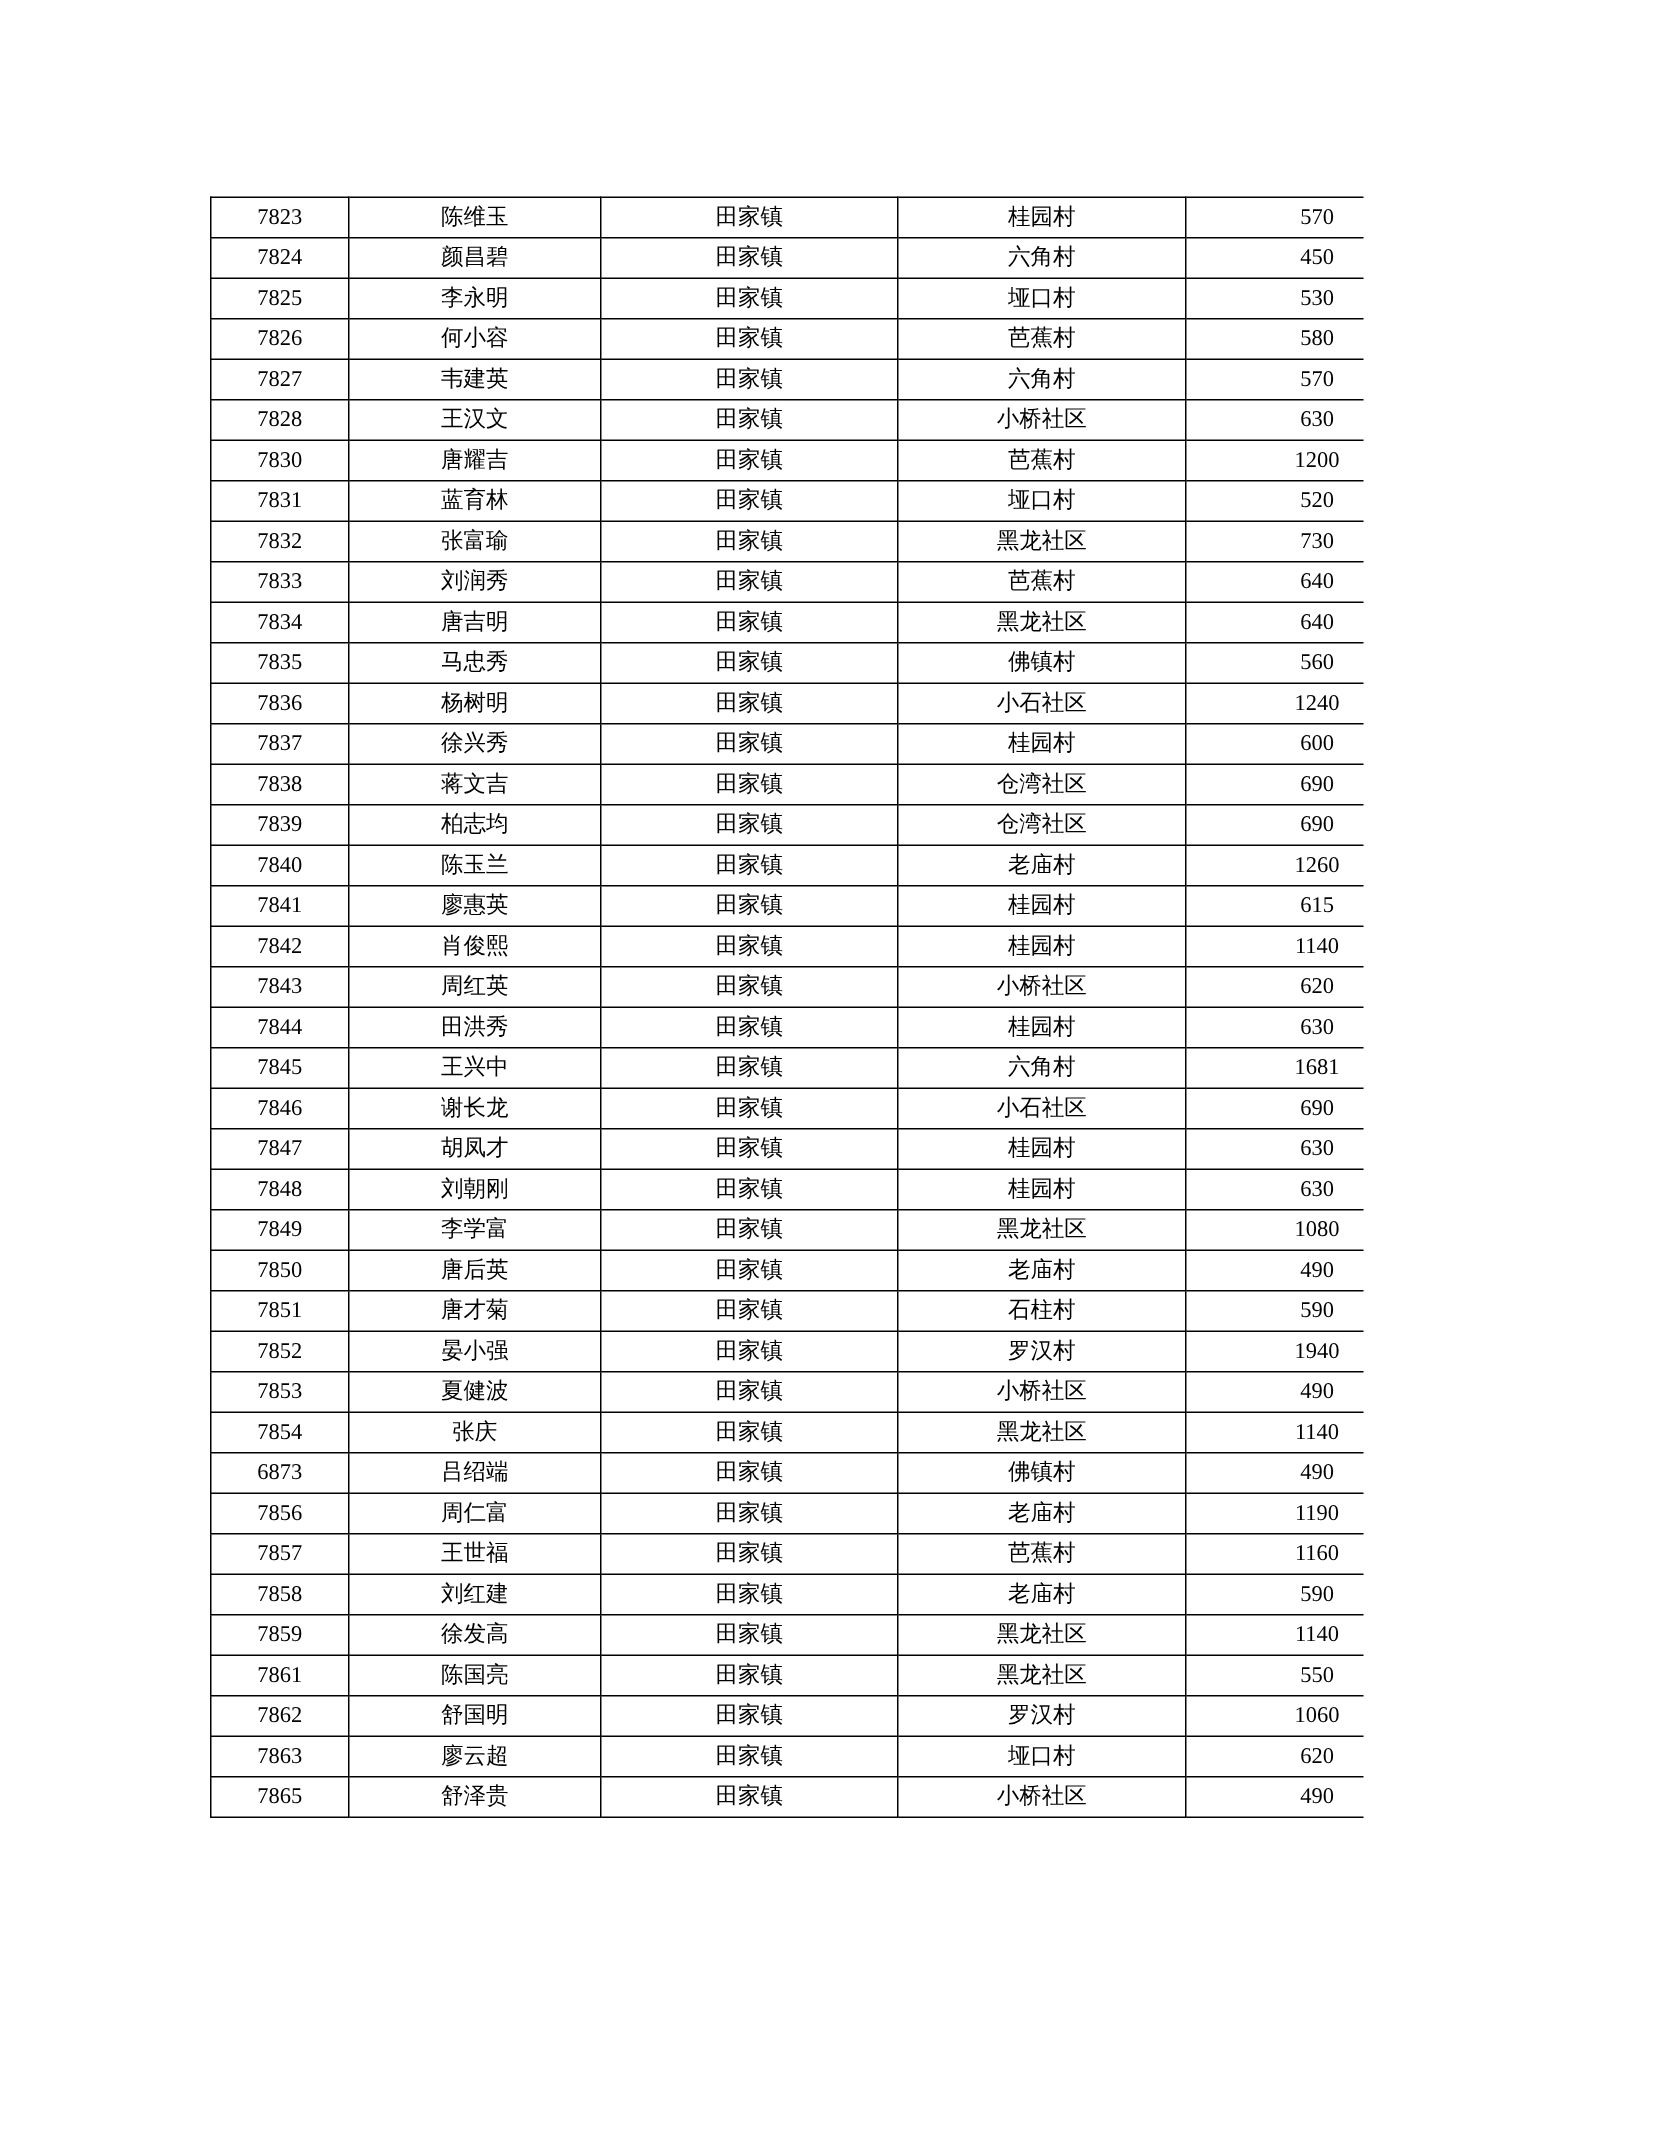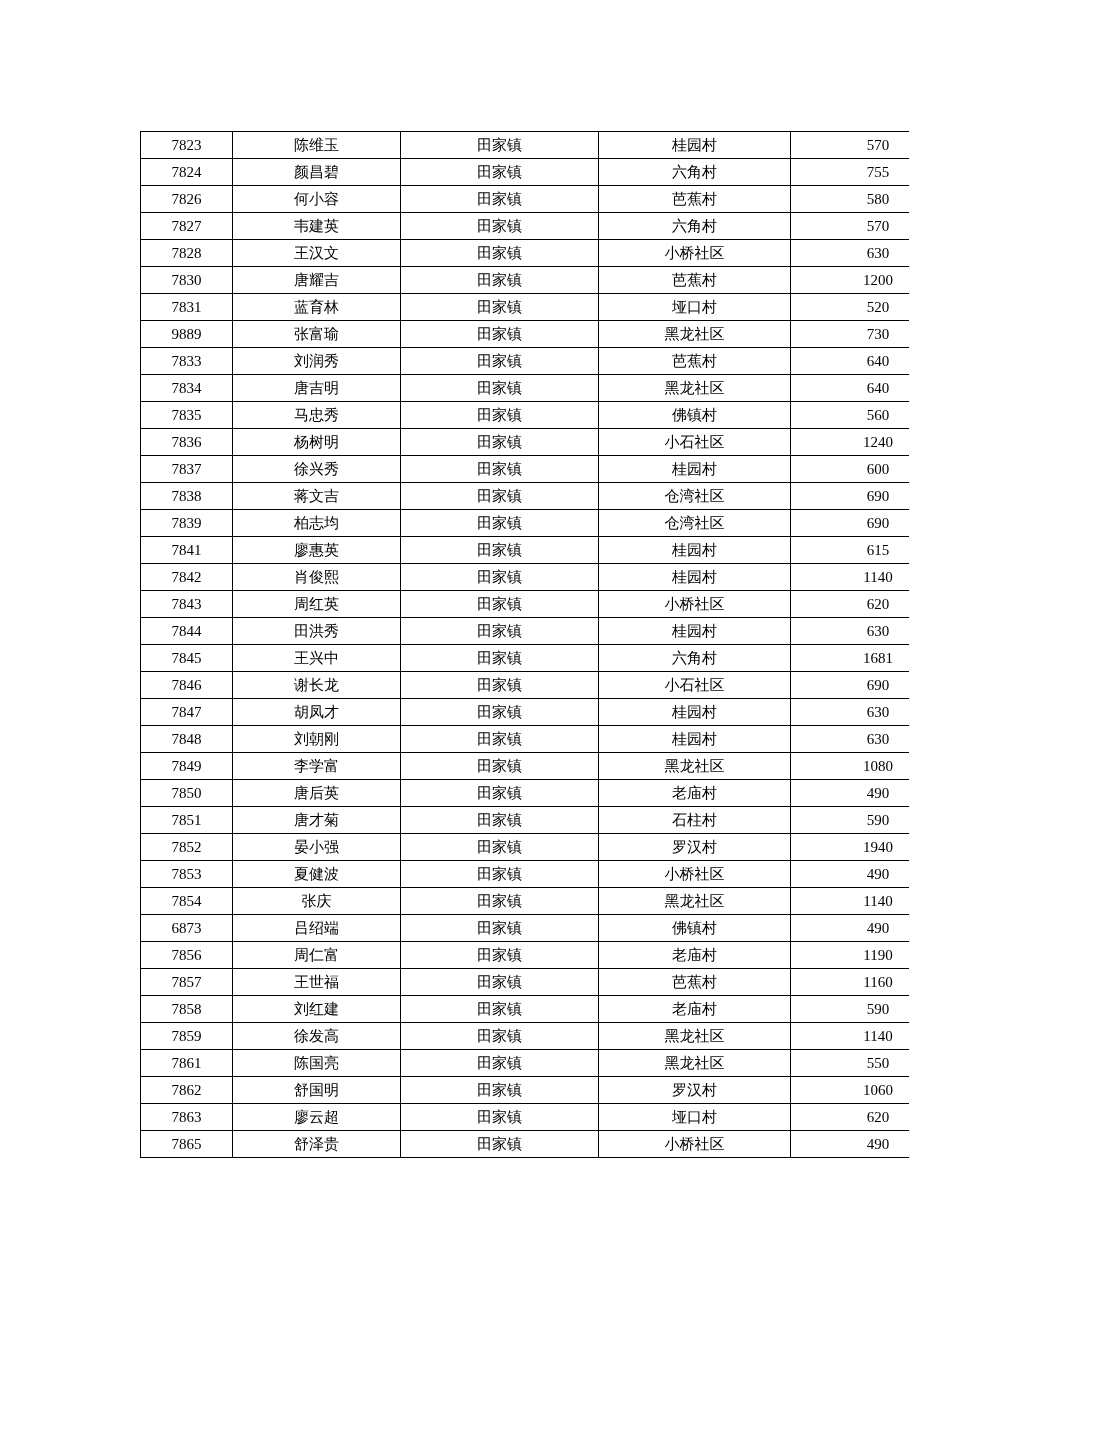--- a/index.html
+++ b/index.html
@@ -59,21 +59,28 @@
           <td>陈维玉</td>
           <td>田家镇</td>
           <td>桂园村</td>
           <td>570</td>
         </tr>
         <tr>
           <td>7824</td>
           <td>颜昌碧</td>
           <td>田家镇</td>
           <td>六角村</td>
-          <td>755</td>
+          <td>450</td>
+        </tr>
+        <tr>
+          <td>7825</td>
+          <td>李永明</td>
+          <td>田家镇</td>
+          <td>垭口村</td>
+          <td>530</td>
         </tr>
         <tr>
           <td>7826</td>
           <td>何小容</td>
           <td>田家镇</td>
           <td>芭蕉村</td>
           <td>580</td>
         </tr>
         <tr>
           <td>7827</td>
@@ -97,21 +104,21 @@
           <td>1200</td>
         </tr>
         <tr>
           <td>7831</td>
           <td>蓝育林</td>
           <td>田家镇</td>
           <td>垭口村</td>
           <td>520</td>
         </tr>
         <tr>
-          <td>9889</td>
+          <td>7832</td>
           <td>张富瑜</td>
           <td>田家镇</td>
           <td>黑龙社区</td>
           <td>730</td>
         </tr>
         <tr>
           <td>7833</td>
           <td>刘润秀</td>
           <td>田家镇</td>
           <td>芭蕉村</td>
@@ -151,20 +158,27 @@
           <td>田家镇</td>
           <td>仓湾社区</td>
           <td>690</td>
         </tr>
         <tr>
           <td>7839</td>
           <td>柏志均</td>
           <td>田家镇</td>
           <td>仓湾社区</td>
           <td>690</td>
+        </tr>
+        <tr>
+          <td>7840</td>
+          <td>陈玉兰</td>
+          <td>田家镇</td>
+          <td>老庙村</td>
+          <td>1260</td>
         </tr>
         <tr>
           <td>7841</td>
           <td>廖惠英</td>
           <td>田家镇</td>
           <td>桂园村</td>
           <td>615</td>
         </tr>
         <tr>
           <td>7842</td>

